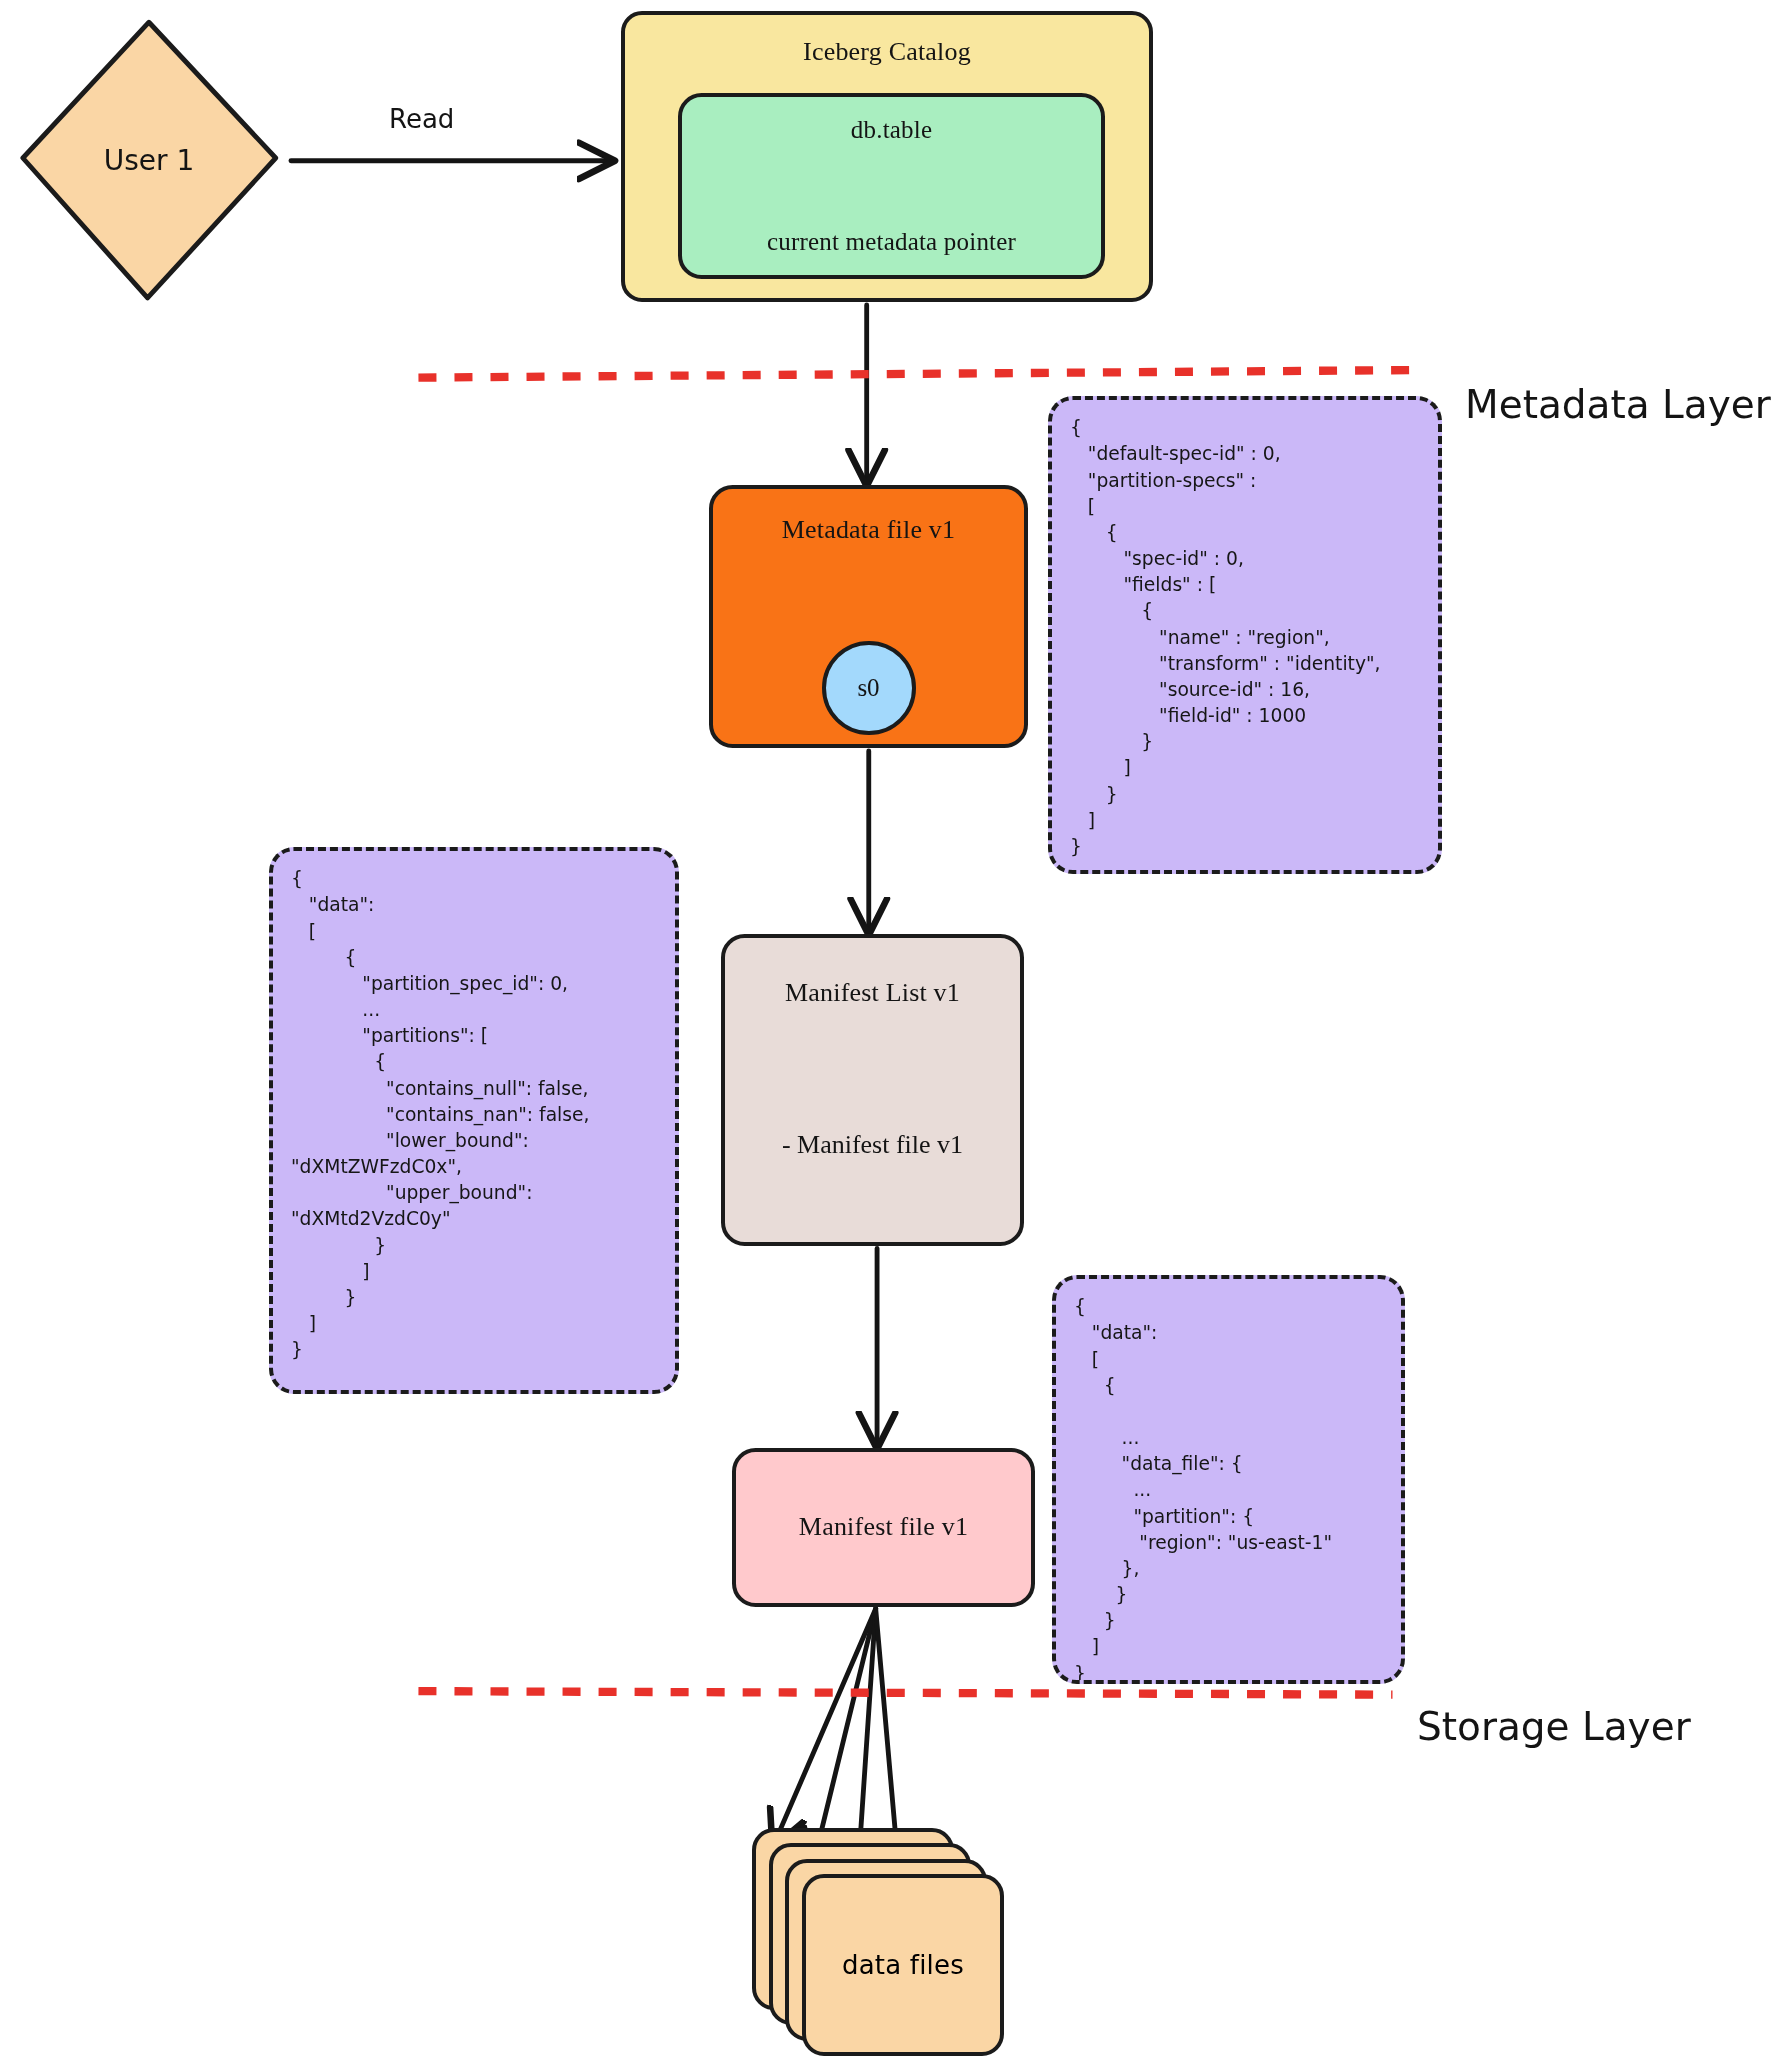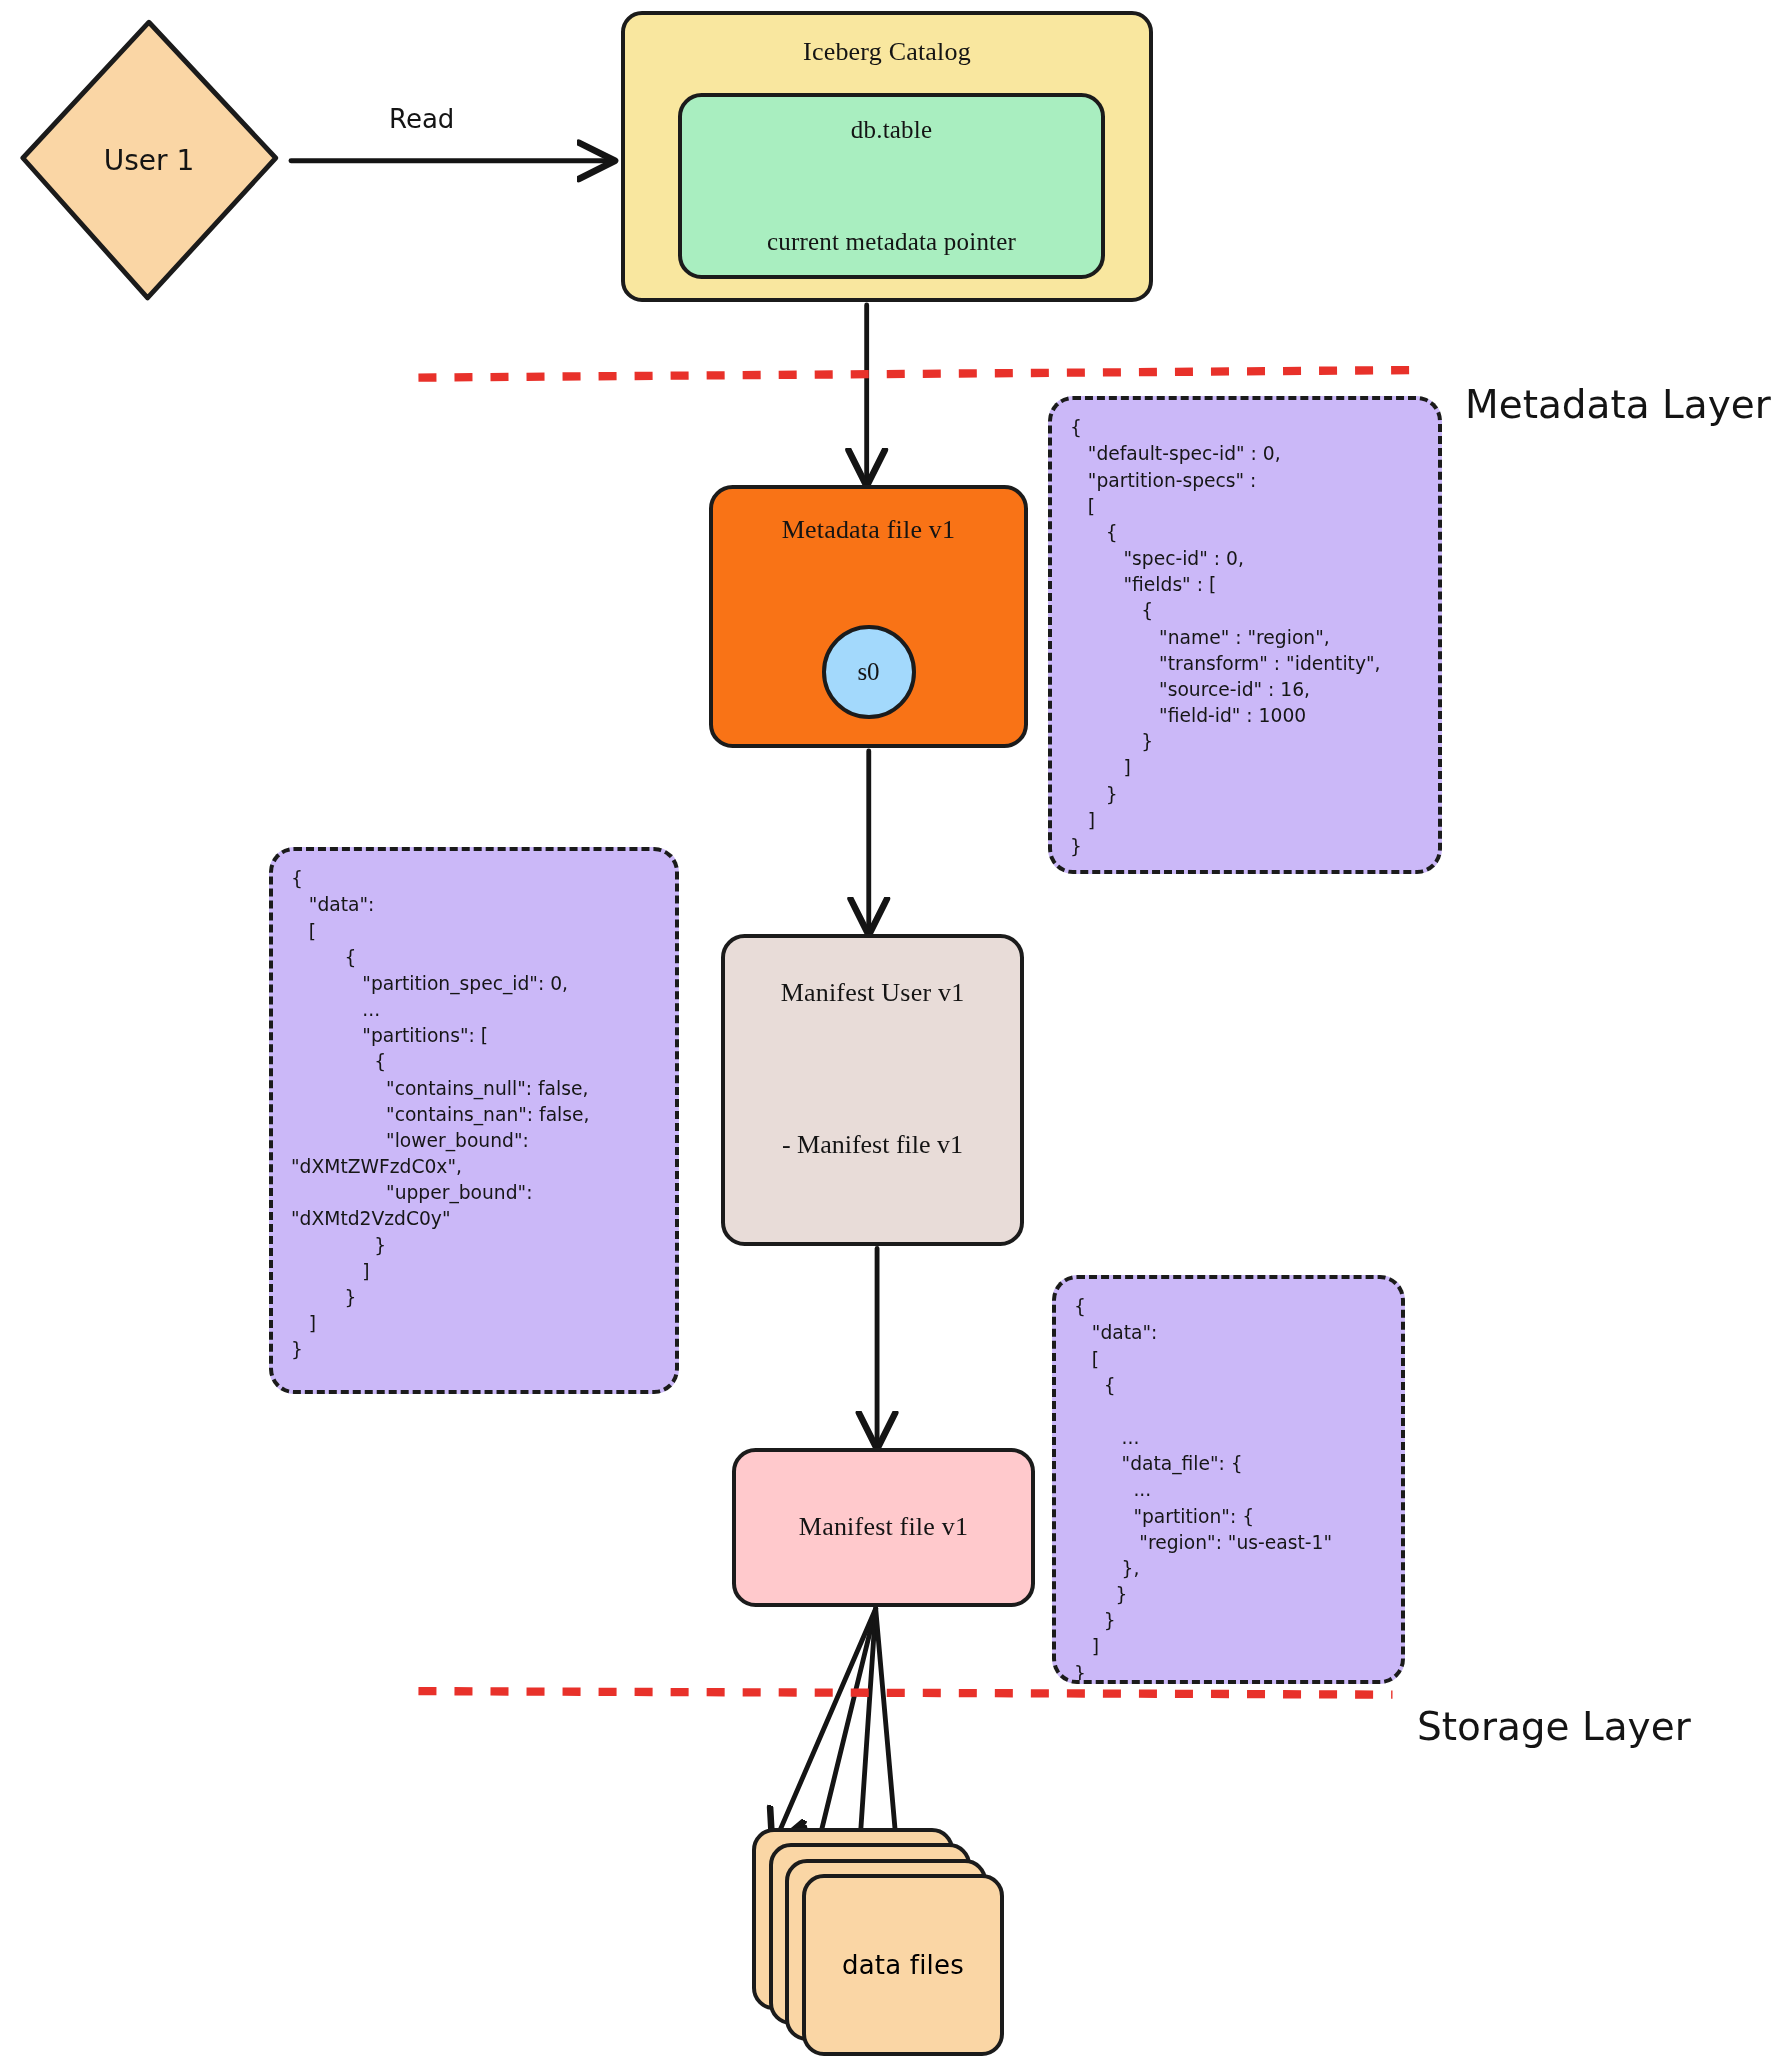--- a/index.html
+++ b/index.html
@@ -96,21 +96,21 @@
   
   #metadata-file {
     left: 709px; top: 485px;
     width: 319px; height: 263px;
     background: #f97316;
     justify-content: flex-start;
     padding-top: 25px;
   }
   #s0-circle {
     position: absolute;
-    left: 50%; top: 136px;
+    left: 50%; top: 152px;
     transform: translateX(-50%);
     width: 94px; height: 94px;
     border-radius: 50%;
     background: #a3d9fc;
     border: 4.2px solid #1b1b1b;
     box-sizing: border-box;
     display: flex;
     align-items: center;
     justify-content: center;
     font-size: 25px;
@@ -242,21 +242,21 @@
   </div>
 
   <div class="node" id="metadata-file">
     <div class="node-label">Metadata file v1</div>
     <div id="s0-circle">
       <span>s0</span>
     </div>
   </div>
 
   <div class="node" id="manifest-list">
-    <div class="node-label">Manifest User v1</div>
+    <div class="node-label">Manifest List v1</div>
     <div class="sub-label">- Manifest file v1</div>
   </div>
 
   <div class="node" id="manifest-file">
     <div class="node-label">Manifest file v1</div>
   </div>
 
   <div id="data-files-stack">
     <div class="stack-card c1"></div>
     <div class="stack-card c2"></div>

